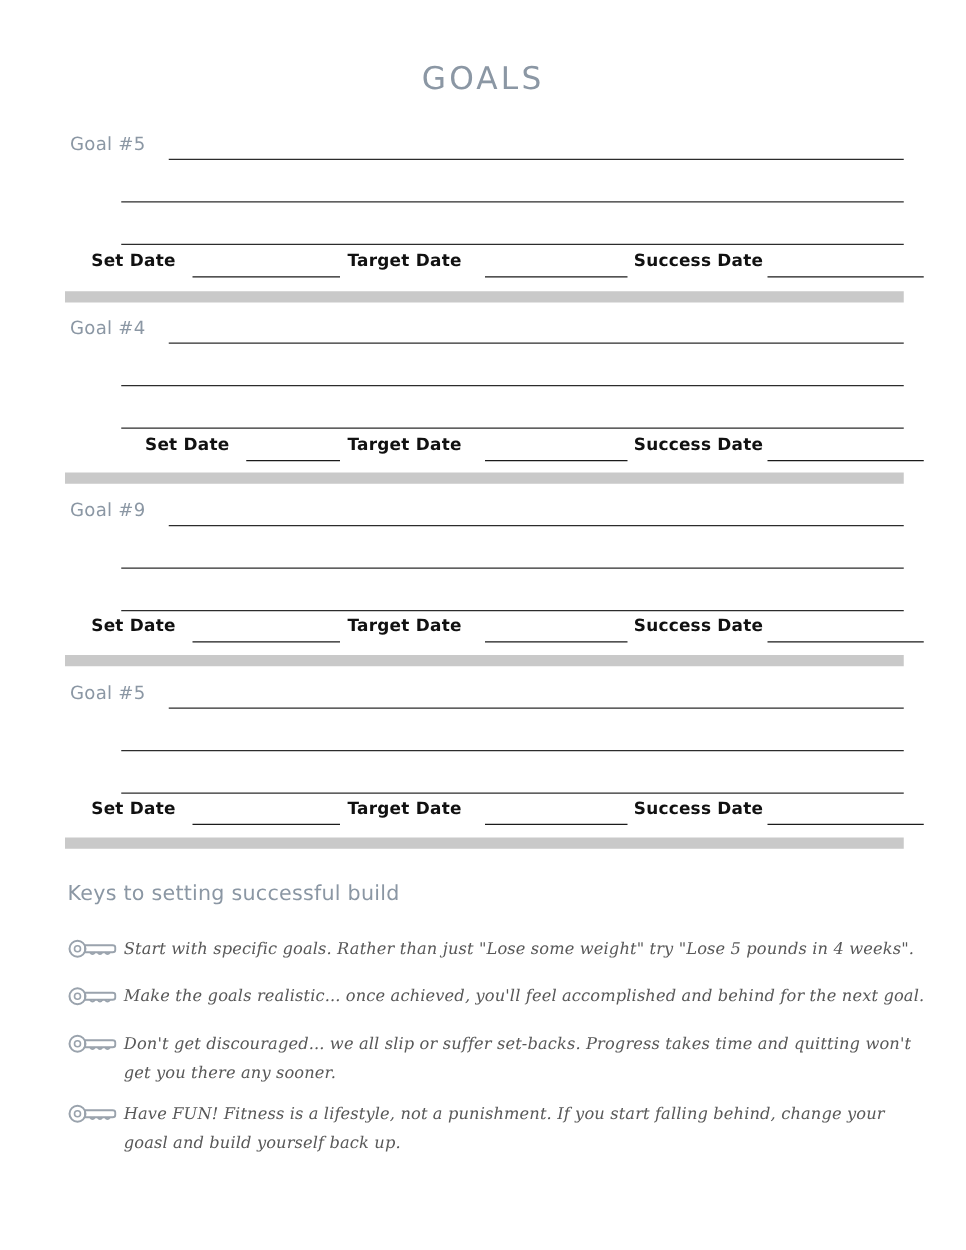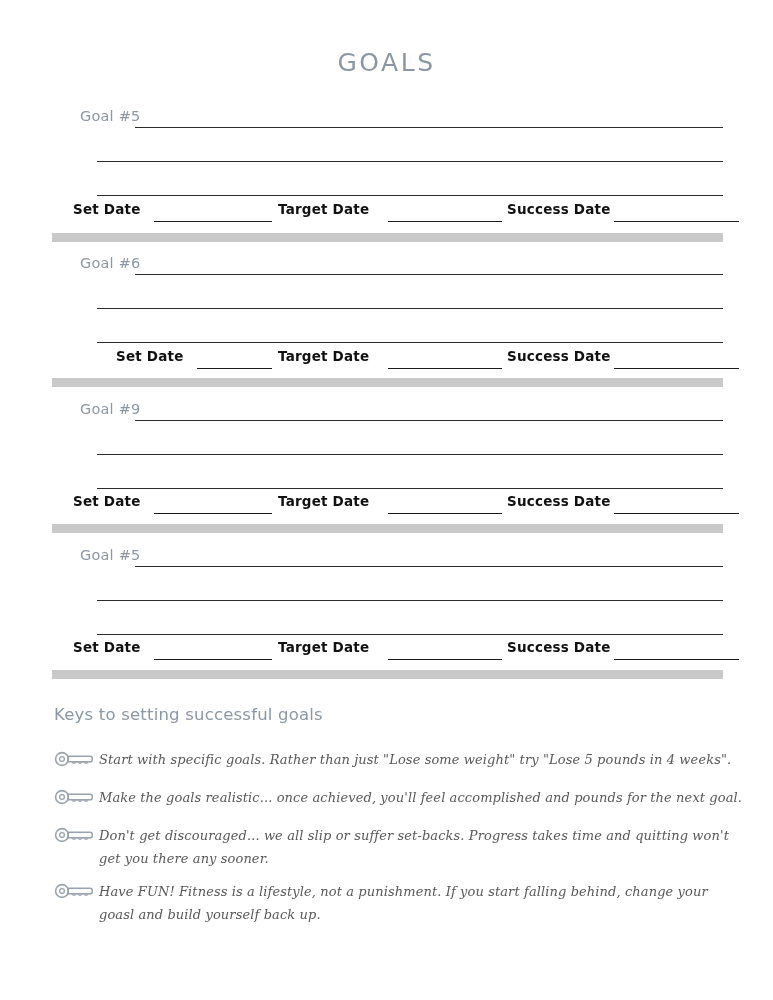--- a/index.html
+++ b/index.html
@@ -46,21 +46,20 @@
 
   .goal-label {
     position: absolute;
     left: 56px;
     top: 0px;
     font-family: "DejaVu Sans", sans-serif;
     font-size: 14.5px;
     color: #8b97a4;
     white-space: nowrap;
     letter-spacing: 0.2px;
-    margin-left: 24px;
   }
 
   .rule {
     position: absolute;
     height: 0;
     border-bottom: 1.6px solid #2c2c2c;
   }
 
   .rule-1 { left: 135px; width: 588px; top: 19px; }
   .rule-2 { left: 97px;  width: 626px; top: 53px; }
@@ -155,21 +154,21 @@
     <div class="date-label" style="left:57px;">Set Date</div>
     <div class="date-line" style="left:138px; width:118px;"></div>
     <div class="date-label" style="left:262px;">Target Date</div>
     <div class="date-line" style="left:372px; width:114px;"></div>
     <div class="date-label" style="left:491px;">Success Date</div>
     <div class="date-line" style="left:598px; width:125px;"></div>
   </div>
   <div class="separator-bar" style="top:233px;"></div>
 
   <div class="goal-block" style="top:255px;">
-    <div class="goal-label">Goal #6</div>
+    <div class="goal-label">Goal #4</div>
     <div class="rule rule-1"></div>
     <div class="rule rule-2"></div>
     <div class="rule rule-3"></div>
   </div>
   <div class="date-row" style="top:348px;">
     <div class="date-label" style="left:100px;">Set Date</div>
     <div class="date-line" style="left:181px; width:75px;"></div>
     <div class="date-label" style="left:262px;">Target Date</div>
     <div class="date-line" style="left:372px; width:114px;"></div>
     <div class="date-label" style="left:491px;">Success Date</div>
@@ -202,21 +201,21 @@
   <div class="date-row" style="top:639px;">
     <div class="date-label" style="left:57px;">Set Date</div>
     <div class="date-line" style="left:138px; width:118px;"></div>
     <div class="date-label" style="left:262px;">Target Date</div>
     <div class="date-line" style="left:372px; width:114px;"></div>
     <div class="date-label" style="left:491px;">Success Date</div>
     <div class="date-line" style="left:598px; width:125px;"></div>
   </div>
   <div class="separator-bar" style="top:670px;"></div>
 
-  <div class="tips-heading">Keys to setting successful goals</div>
+  <div class="tips-heading">Keys to setting successful build</div>
 
   <div class="tip-item" style="top:748px;">
     <span class="key-icon">
       <svg viewBox="0 0 42 18" width="42" height="18">
         <circle cx="8" cy="9" r="6.4" fill="none" stroke="#9aa3ad" stroke-width="1.6"></circle>
         <circle cx="8" cy="9" r="2.4" fill="none" stroke="#9aa3ad" stroke-width="1.3"></circle>
         <path d="M14 6.2 L36 6.2 Q38.2 6.2 38.2 8 L38.2 10 Q38.2 11.8 36 11.8 L14 11.8 Z" fill="none" stroke="#9aa3ad" stroke-width="1.5"></path>
         <path d="M18 11.8 q2 3 4 0 M24 11.8 q2 3 4 0 M30 11.8 q2 3 4 0" fill="none" stroke="#9aa3ad" stroke-width="1.4"></path>
       </svg>
     </span>
@@ -225,21 +224,21 @@
 
   <div class="tip-item" style="top:786px;">
     <span class="key-icon">
       <svg viewBox="0 0 42 18" width="42" height="18">
         <circle cx="8" cy="9" r="6.4" fill="none" stroke="#9aa3ad" stroke-width="1.6"></circle>
         <circle cx="8" cy="9" r="2.4" fill="none" stroke="#9aa3ad" stroke-width="1.3"></circle>
         <path d="M14 6.2 L36 6.2 Q38.2 6.2 38.2 8 L38.2 10 Q38.2 11.8 36 11.8 L14 11.8 Z" fill="none" stroke="#9aa3ad" stroke-width="1.5"></path>
         <path d="M18 11.8 q2 3 4 0 M24 11.8 q2 3 4 0 M30 11.8 q2 3 4 0" fill="none" stroke="#9aa3ad" stroke-width="1.4"></path>
       </svg>
     </span>
-    <span class="tip-text">Make the goals realistic... once achieved, you'll feel accomplished and pounds for the next goal.</span>
+    <span class="tip-text">Make the goals realistic... once achieved, you'll feel accomplished and behind for the next goal.</span>
   </div>
 
   <div class="tip-item" style="top:824px;">
     <span class="key-icon">
       <svg viewBox="0 0 42 18" width="42" height="18">
         <circle cx="8" cy="9" r="6.4" fill="none" stroke="#9aa3ad" stroke-width="1.6"></circle>
         <circle cx="8" cy="9" r="2.4" fill="none" stroke="#9aa3ad" stroke-width="1.3"></circle>
         <path d="M14 6.2 L36 6.2 Q38.2 6.2 38.2 8 L38.2 10 Q38.2 11.8 36 11.8 L14 11.8 Z" fill="none" stroke="#9aa3ad" stroke-width="1.5"></path>
         <path d="M18 11.8 q2 3 4 0 M24 11.8 q2 3 4 0 M30 11.8 q2 3 4 0" fill="none" stroke="#9aa3ad" stroke-width="1.4"></path>
       </svg>

